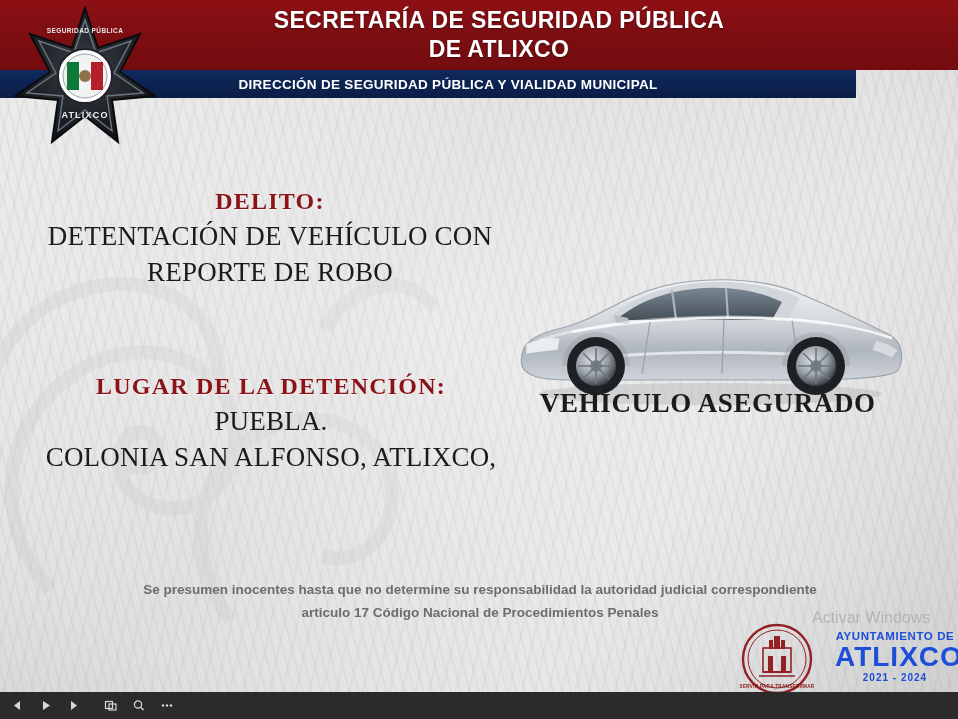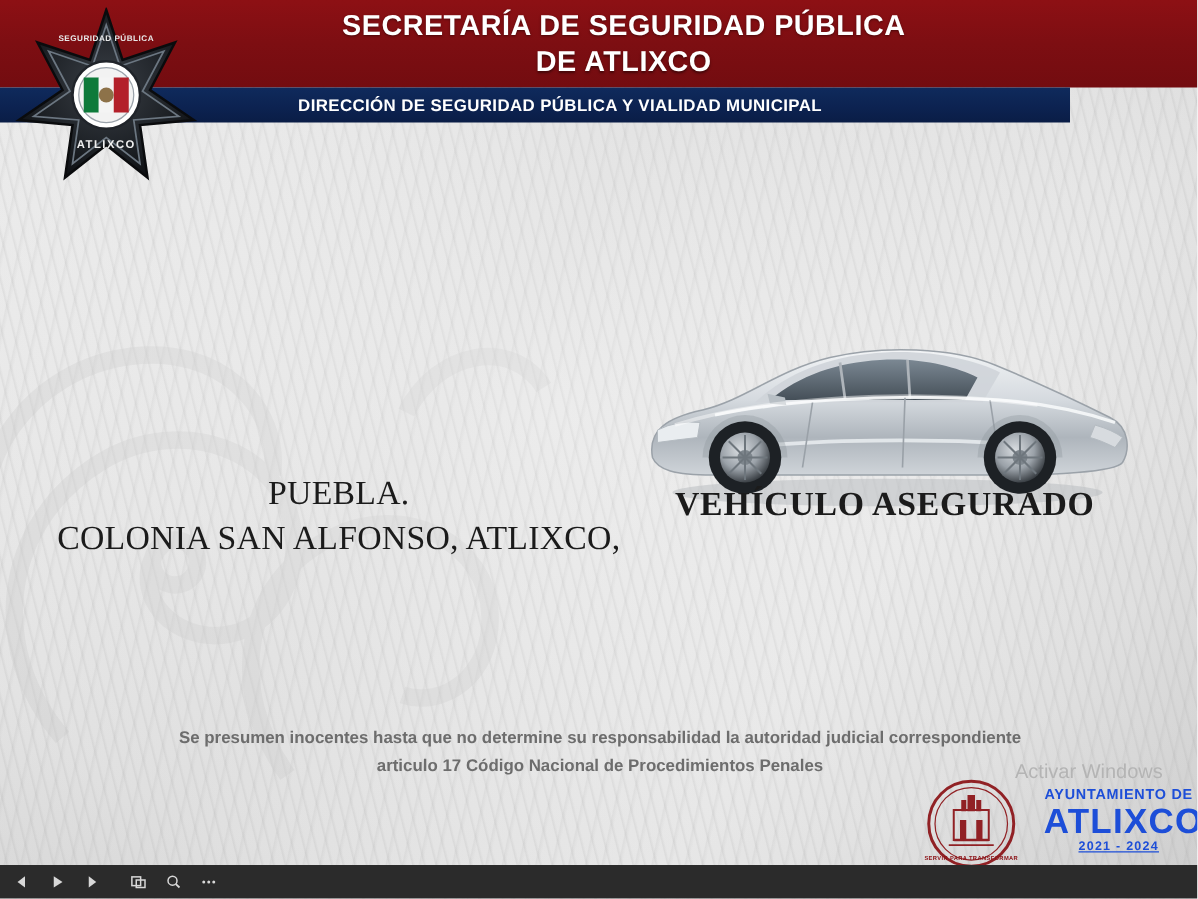--- a/index.html
+++ b/index.html
@@ -206,21 +206,21 @@
   .ayto-text {
     position: absolute;
     left: 835px;
     top: 630px;
     width: 120px;
     color: #1d4ed8;
     text-align: center;
   }
   .ayto-line1 { font-size: 11.5px; font-weight: bold; letter-spacing: 0.6px; }
   .ayto-line2 { font-size: 28px; font-weight: bold; letter-spacing: 1px; line-height: 30px; }
-  .ayto-line3 { font-size: 10px; font-weight: bold; letter-spacing: 1px; text-decoration: underline; }
+  .ayto-line3 { font-size: 10px; font-weight: bold; letter-spacing: 1px; }
 
   
   .toolbar {
     position: absolute;
     left: 0;
     bottom: 0;
     width: 958px;
     height: 27px;
     background: #2b2b2b;
     display: flex;
@@ -292,22 +292,30 @@
       <path d="M-6,-16 h12 v28 h-12 z" fill="#f4f4f4"></path>
       <path d="M6,-16 h12 v28 h-12 z" fill="#b3202a"></path>
       <circle cx="0" cy="-2" r="6" fill="#7a5a2a" opacity="0.85"></circle>
     </g>
     <text x="75" y="27" text-anchor="middle" font-family="Liberation Sans, sans-serif" font-size="6.5" font-weight="bold" fill="#e8e8e8" letter-spacing="0.4">SEGURIDAD PÚBLICA</text>
     <text x="75" y="112" text-anchor="middle" font-family="Liberation Sans, sans-serif" font-size="9" font-weight="bold" fill="#f0f0f0" letter-spacing="1.2">ATLIXCO</text>
   </svg>
 
   <div class="content">
 
+    <div class="crime-block">
+      <div class="label-red">DELITO:</div>
+      <div class="value-dark">
+        <div>DETENTACIÓN DE VEHÍCULO CON</div>
+        <div>REPORTE DE ROBO</div>
+      </div>
+    </div>
 
     <div class="place-block">
+      <div class="label-red">LUGAR DE LA DETENCIÓN:</div>
       <div class="value-dark">
         <div>PUEBLA.</div>
         <div>COLONIA SAN ALFONSO,  ATLIXCO,</div>
       </div>
     </div>
 
     <svg class="vehicle-wrap" viewBox="0 0 420 180">
       <defs>
         <linearGradient id="bodyG" x1="0" y1="0" x2="0" y2="1">
           <stop offset="0%" stop-color="#f2f4f6"></stop>

